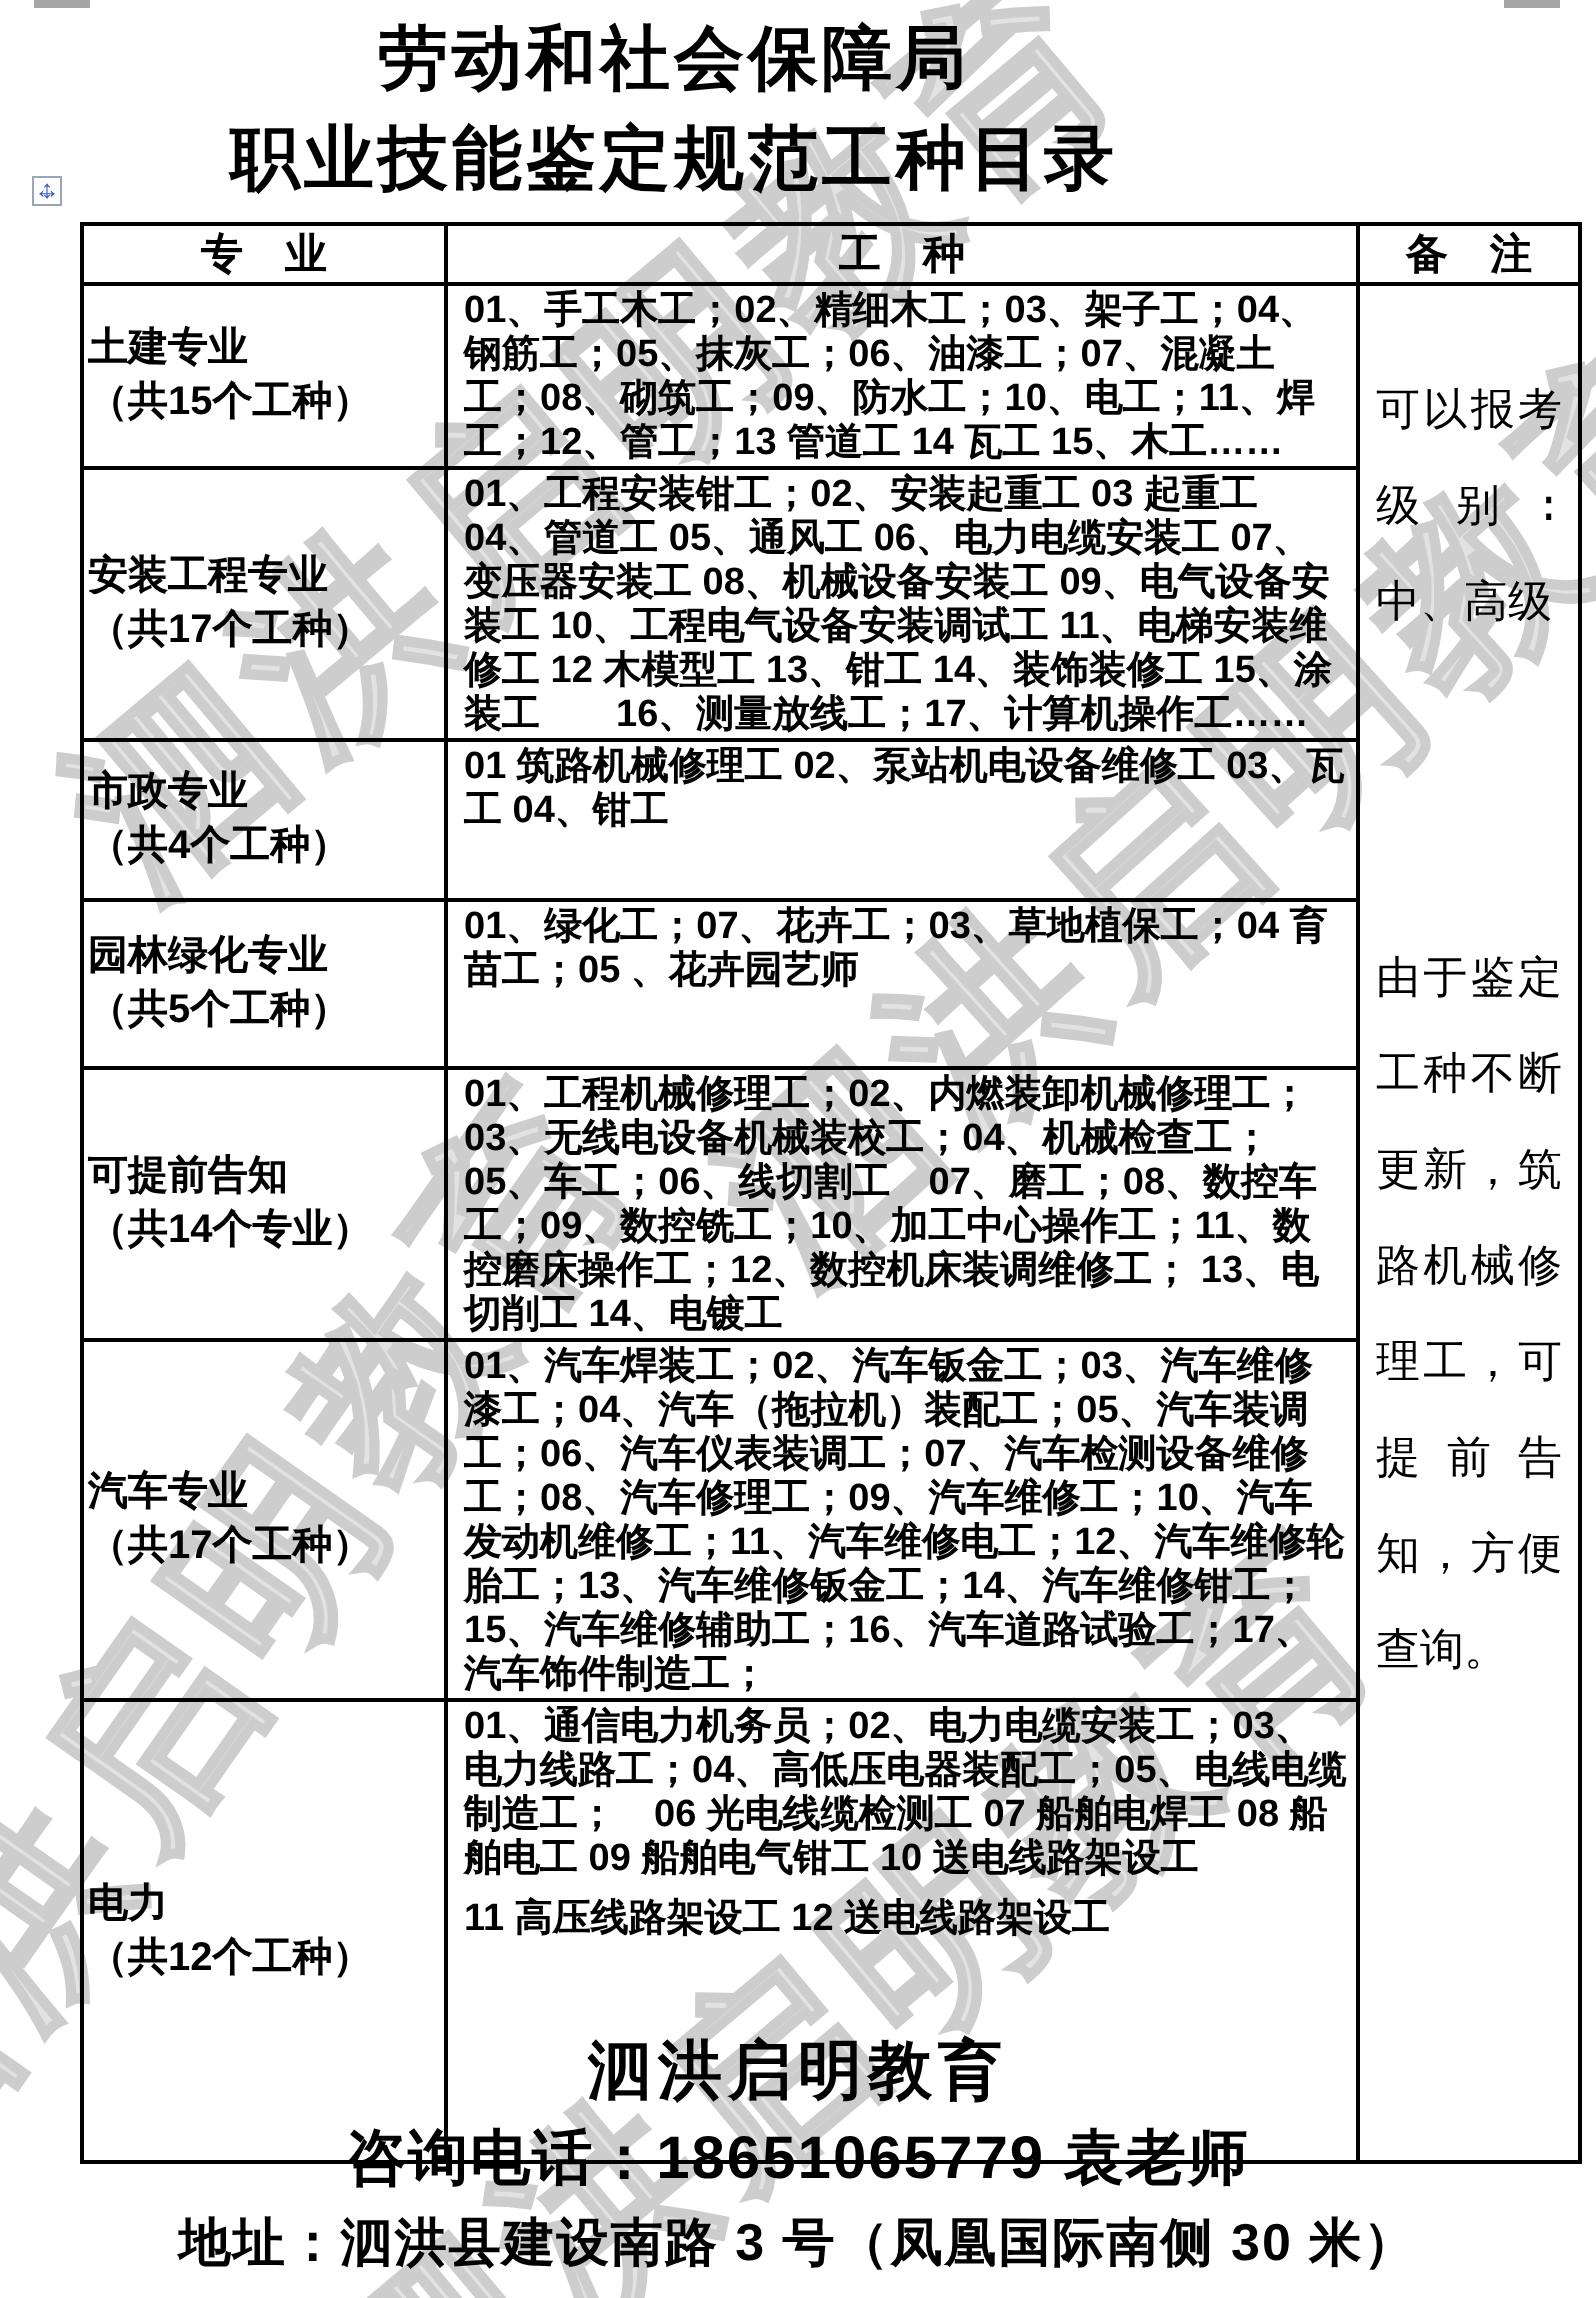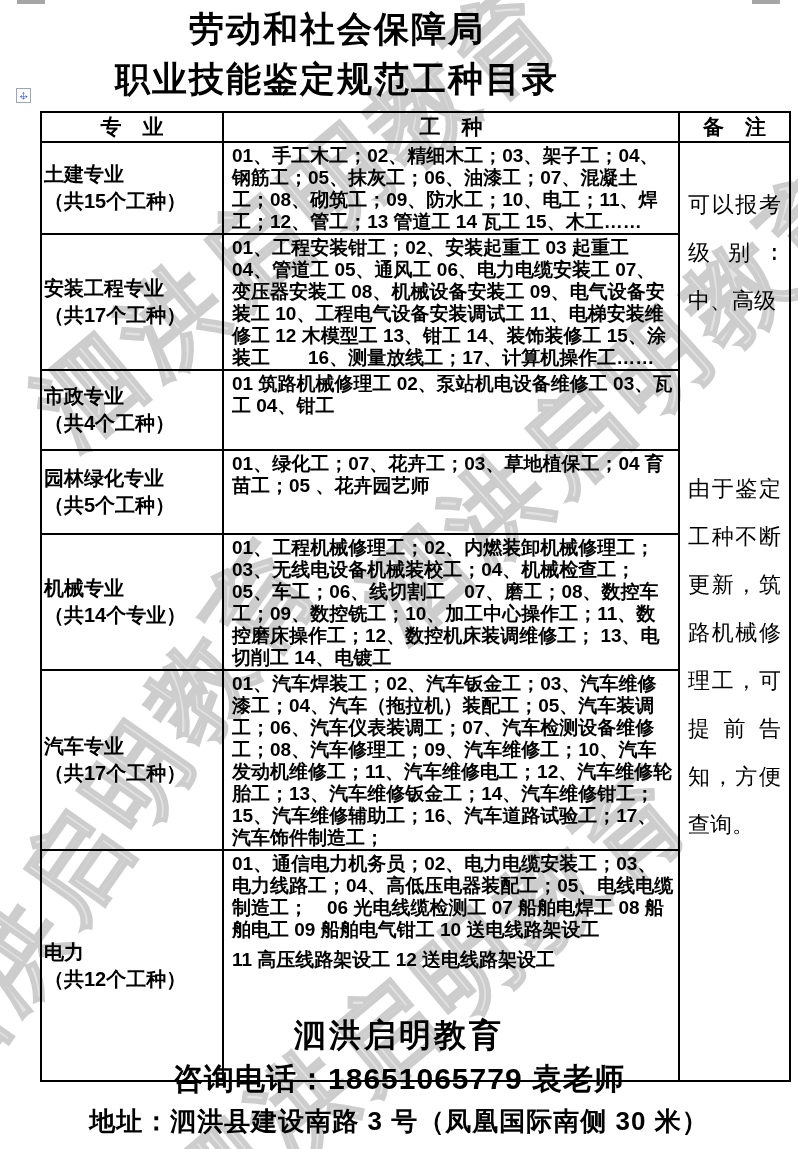--- a/index.html
+++ b/index.html
@@ -132,21 +132,21 @@
       </tr>
       <tr class="h-r4">
         <td class="major">
           <div>园林绿化专业</div>
           <div>（共5个工种）</div>
         </td>
         <td class="trades">01、绿化工；07、花卉工；03、草地植保工；04 育苗工；05 、花卉园艺师</td>
       </tr>
       <tr class="h-r5">
         <td class="major">
-          <div>机械专业</div>
+          <div>可提前告知</div>
           <div>（共14个专业）</div>
         </td>
         <td class="trades">01、工程机械修理工；02、内燃装卸机械修理工；03、无线电设备机械装校工；04、机械检查工；05、车工；06、线切割工　07、磨工；08、数控车工；09、数控铣工；10、加工中心操作工；11、数控磨床操作工；12、数控机床装调维修工； 13、电切削工 14、电镀工</td>
       </tr>
       <tr class="h-r6">
         <td class="major">
           <div>汽车专业</div>
           <div>（共17个工种）</div>
         </td>
         <td class="trades">01、汽车焊装工；02、汽车钣金工；03、汽车维修漆工；04、汽车（拖拉机）装配工；05、汽车装调工；06、汽车仪表装调工；07、汽车检测设备维修工；08、汽车修理工；09、汽车维修工；10、汽车发动机维修工；11、汽车维修电工；12、汽车维修轮胎工；13、汽车维修钣金工；14、汽车维修钳工；15、汽车维修辅助工；16、汽车道路试验工；17、汽车饰件制造工；</td>

